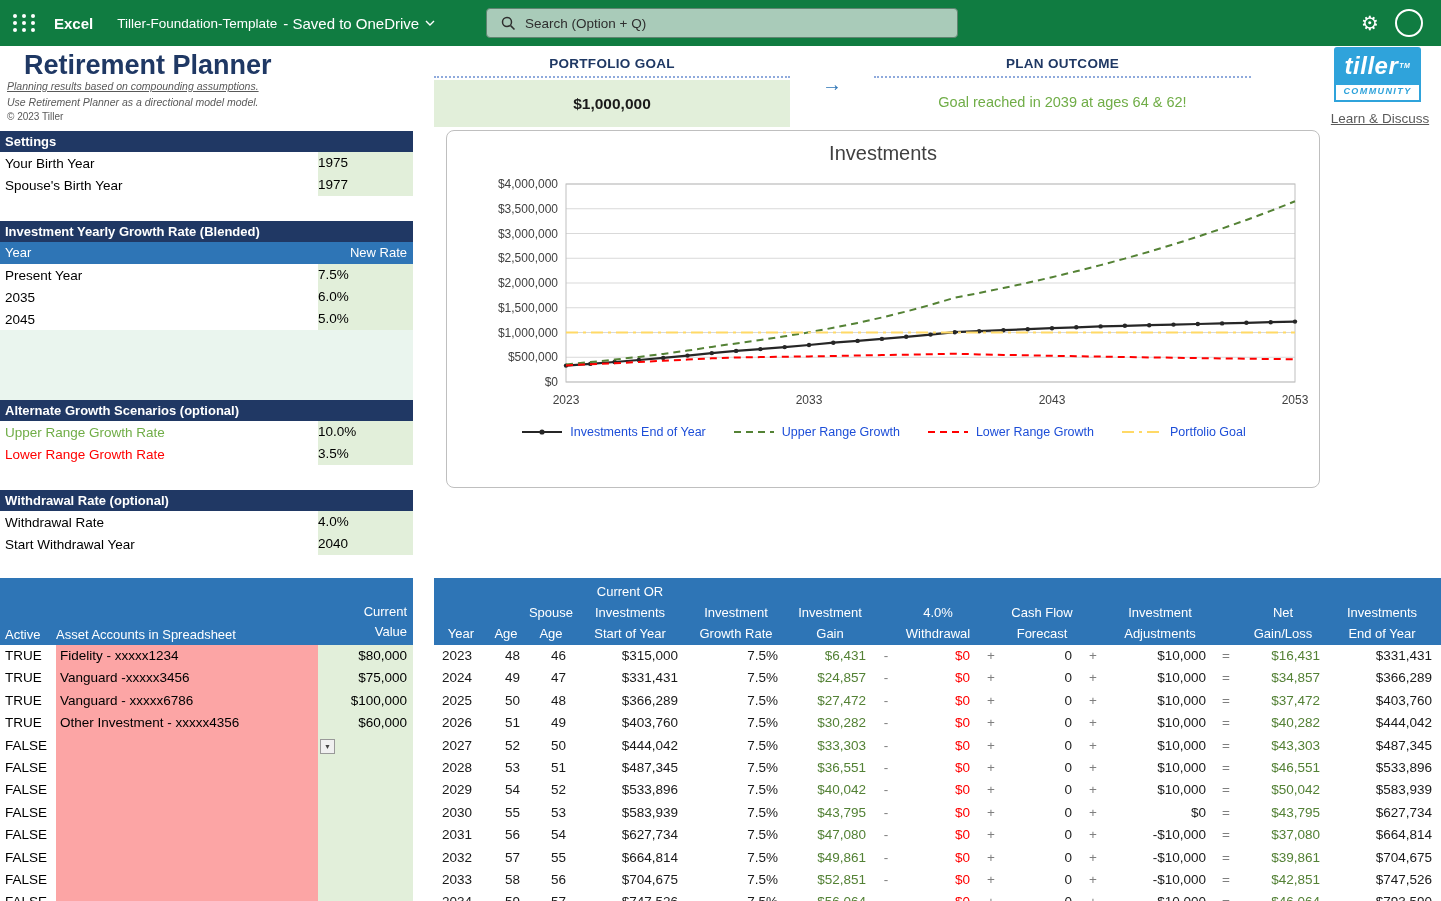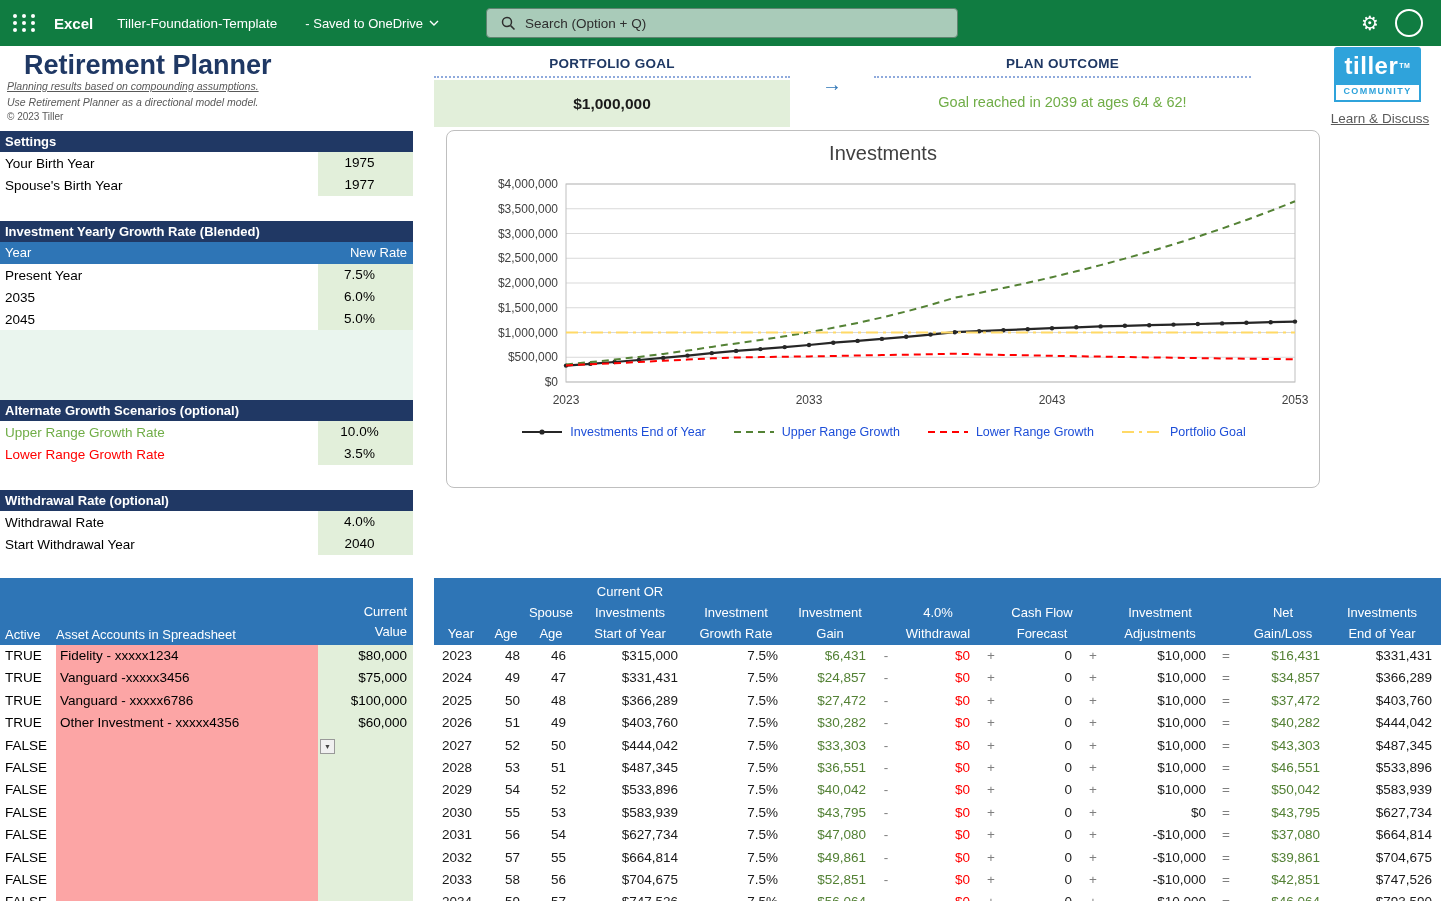--- a/index.html
+++ b/index.html
@@ -8,40 +8,40 @@
   body { position:relative; }
 
   
   .topbar { position:absolute; left:0; top:0; width:1441px; height:46px; background:#107C41;
     display:flex; align-items:center; color:#fff; }
   .waffle { width:24px; height:24px; margin-left:12px; display:grid;
     grid-template-columns:repeat(3,1fr); gap:3px; align-content:center; justify-items:center; cursor:pointer; }
   .waffle span { width:4px; height:4px; background:#fff; border-radius:50%; }
   .app-name { margin-left:18px; font-weight:700; font-size:15px; }
   .doc-title { margin-left:24px; font-size:13.5px; display:flex; align-items:center; gap:6px; cursor:pointer; }
-  .doc-title .saved { font-size:13px;margin-left:22px; }
+  .doc-title .saved { font-size:15px; }
   .search { position:absolute; left:486px; top:8px; width:472px; height:30px; background:#A9CBB9;
     border:1px solid #5F8470; border-radius:4px; display:flex; align-items:center; gap:9px;
     padding-left:14px; color:#2e2e2e; font-size:13.5px; cursor:text; }
   .gear { position:absolute; right:62px; top:11px; font-size:20px; color:#fff; cursor:pointer; }
   .avatar { position:absolute; right:18px; top:9px; width:28px; height:28px; border:2px solid #fff;
     border-radius:50%; cursor:pointer; }
 
   
   .page-title { position:absolute; left:24px; top:50px; font-size:27px; font-weight:700; color:#1F3864; }
   .subtitle { position:absolute; left:7px; font-size:10.5px; font-style:italic; color:#595959; }
   .sub1 { top:80px;text-decoration:underline; } .sub2 { top:96px; }
   .copyright { position:absolute; left:7px; top:111px; font-size:10px; color:#595959; }
 
   .navy-bar { position:absolute; left:0; width:413px; height:21px; background:#203864; color:#fff;
     font-size:13px; font-weight:700; line-height:21px; padding-left:5px; }
   .rows { position:absolute; left:0; width:413px; }
   .row { height:22px; display:flex; align-items:center; font-size:13.5px; color:#000; }
   .row .lbl { flex:1; padding-left:5px; }
-  .row .val { width:95px; height:22px; line-height:22px; text-align:center; padding-right:12px;
+  .row .val { width:95px; height:22px; line-height:22px; text-align:left; padding-right:12px;
     background:#E2EFDA; cursor:cell; }
   .blue-bar { position:absolute; left:0; width:413px; height:22px; background:#2E75B6; color:#fff;
     font-size:13px; line-height:22px; display:flex; justify-content:space-between;
     padding:0 6px 0 5px; }
   .green-block { position:absolute; left:0; width:413px; background:#EAF5EE; }
   .lbl-green { color:#70AD47; }
   .lbl-red { color:#FF0000; }
 
   
   .acct-header { position:absolute; left:0; top:578px; width:413px; height:67px; background:#2E75B6;
@@ -68,21 +68,21 @@
   .gl-right { left:874px; width:377px; }
   .goal-box { position:absolute; left:434px; top:80px; width:356px; height:47px; background:#E2EFDA;
     display:flex; align-items:center; justify-content:center; font-size:15.5px; font-weight:700;
     color:#1a1a1a; cursor:cell; }
   .goal-arrow { position:absolute; left:812px; top:73px; width:40px; text-align:center;
     font-size:20px; font-weight:700; color:#2E75B6; }
   .outcome-text { position:absolute; left:874px; top:94px; width:377px; text-align:center;
     font-size:14.5px; color:#70AD47; }
 
   
-  .logo { position:absolute; left:1334px; top:47px; width:87px; cursor:pointer; }
+  .logo { position:absolute; left:1334px; top:47px; width:87px; cursor:pointer;font-style:italic; }
   .logo-top { height:38px; background:#2FA3DB; border-radius:3px 3px 0 0; display:flex;
     align-items:center; justify-content:center; color:#fff; font-weight:700; font-size:24px;
     letter-spacing:.5px; }
   .logo-tm { font-size:7px; vertical-align:top; line-height:10px; margin-left:1px; }
   .logo-bottom { height:17px; background:#fff; border:2px solid #2FA3DB; border-top:none;
     color:#2FA3DB; font-size:9px; font-weight:700; letter-spacing:1.4px; text-align:center;
     line-height:13px; }
   .learn-link { position:absolute; left:1322px; top:111px; width:116px; text-align:center;
     font-size:13.5px; color:#595959; text-decoration:underline; cursor:pointer; }
 

